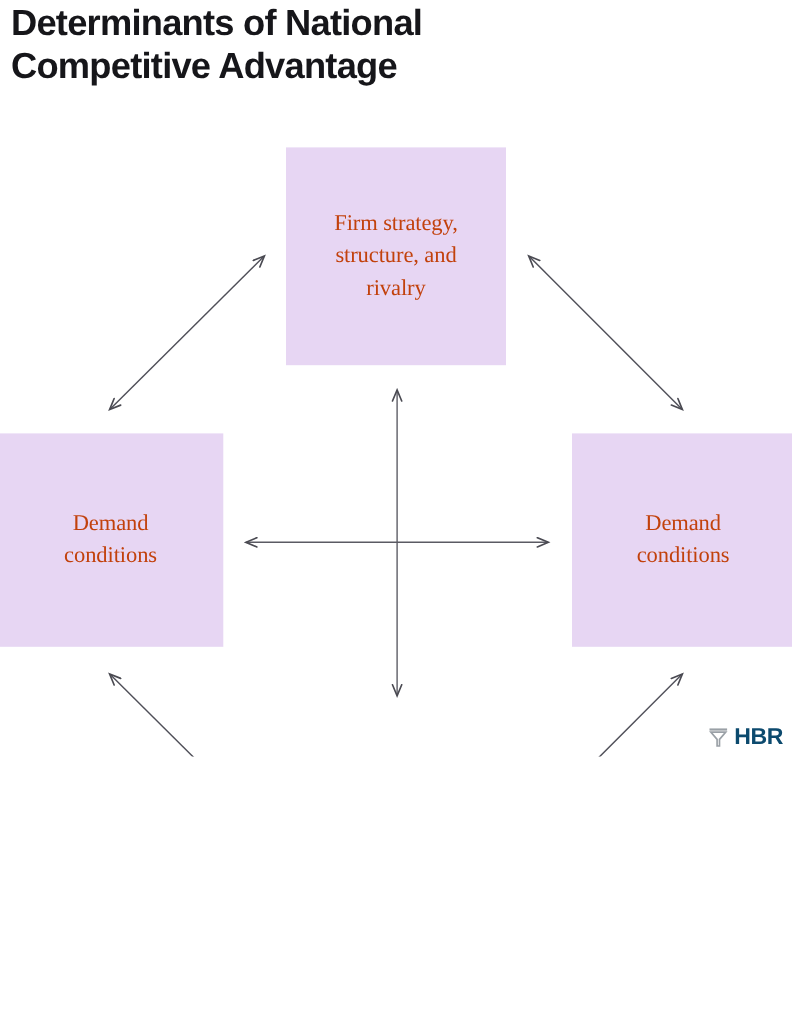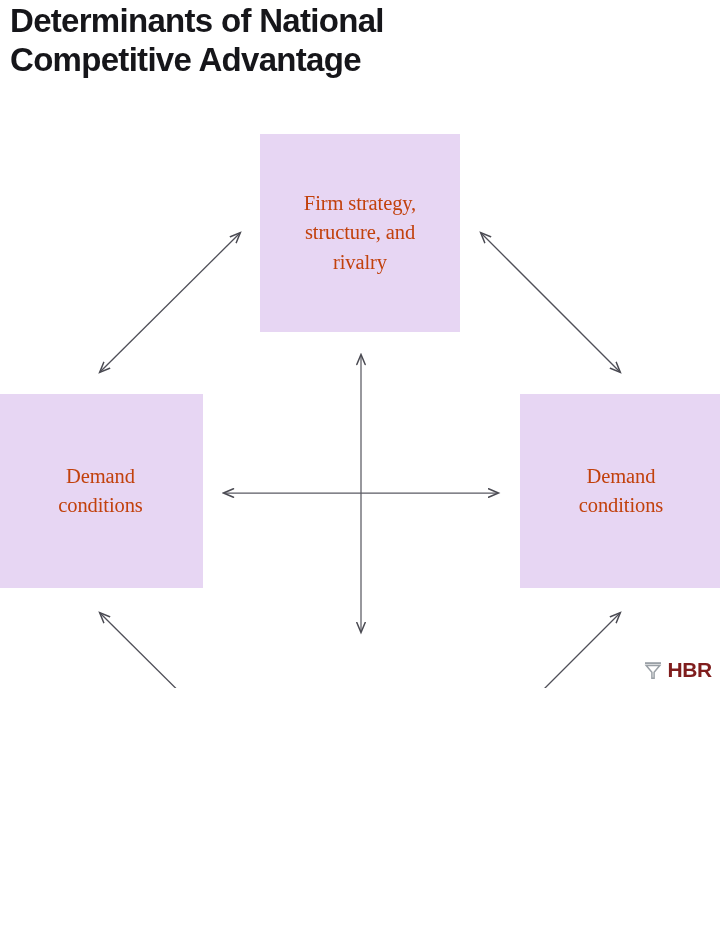--- a/index.html
+++ b/index.html
@@ -82,21 +82,21 @@
     bottom: 8px;
     display: flex;
     align-items: center;
     gap: 5px;
   }
   #hbr-wordmark {
     font-family: "Liberation Sans", "DejaVu Sans", sans-serif;
     font-weight: 700;
     font-size: 21px;
     letter-spacing: -0.3px;
-    color: #7f1d1d;
+    color: #0c4a6e;
     line-height: 1;
   }
 </style>
 </head>
 <body>
 
 <div id="page">
 
   <div id="title">Determinants of National
 Competitive Advantage</div>

